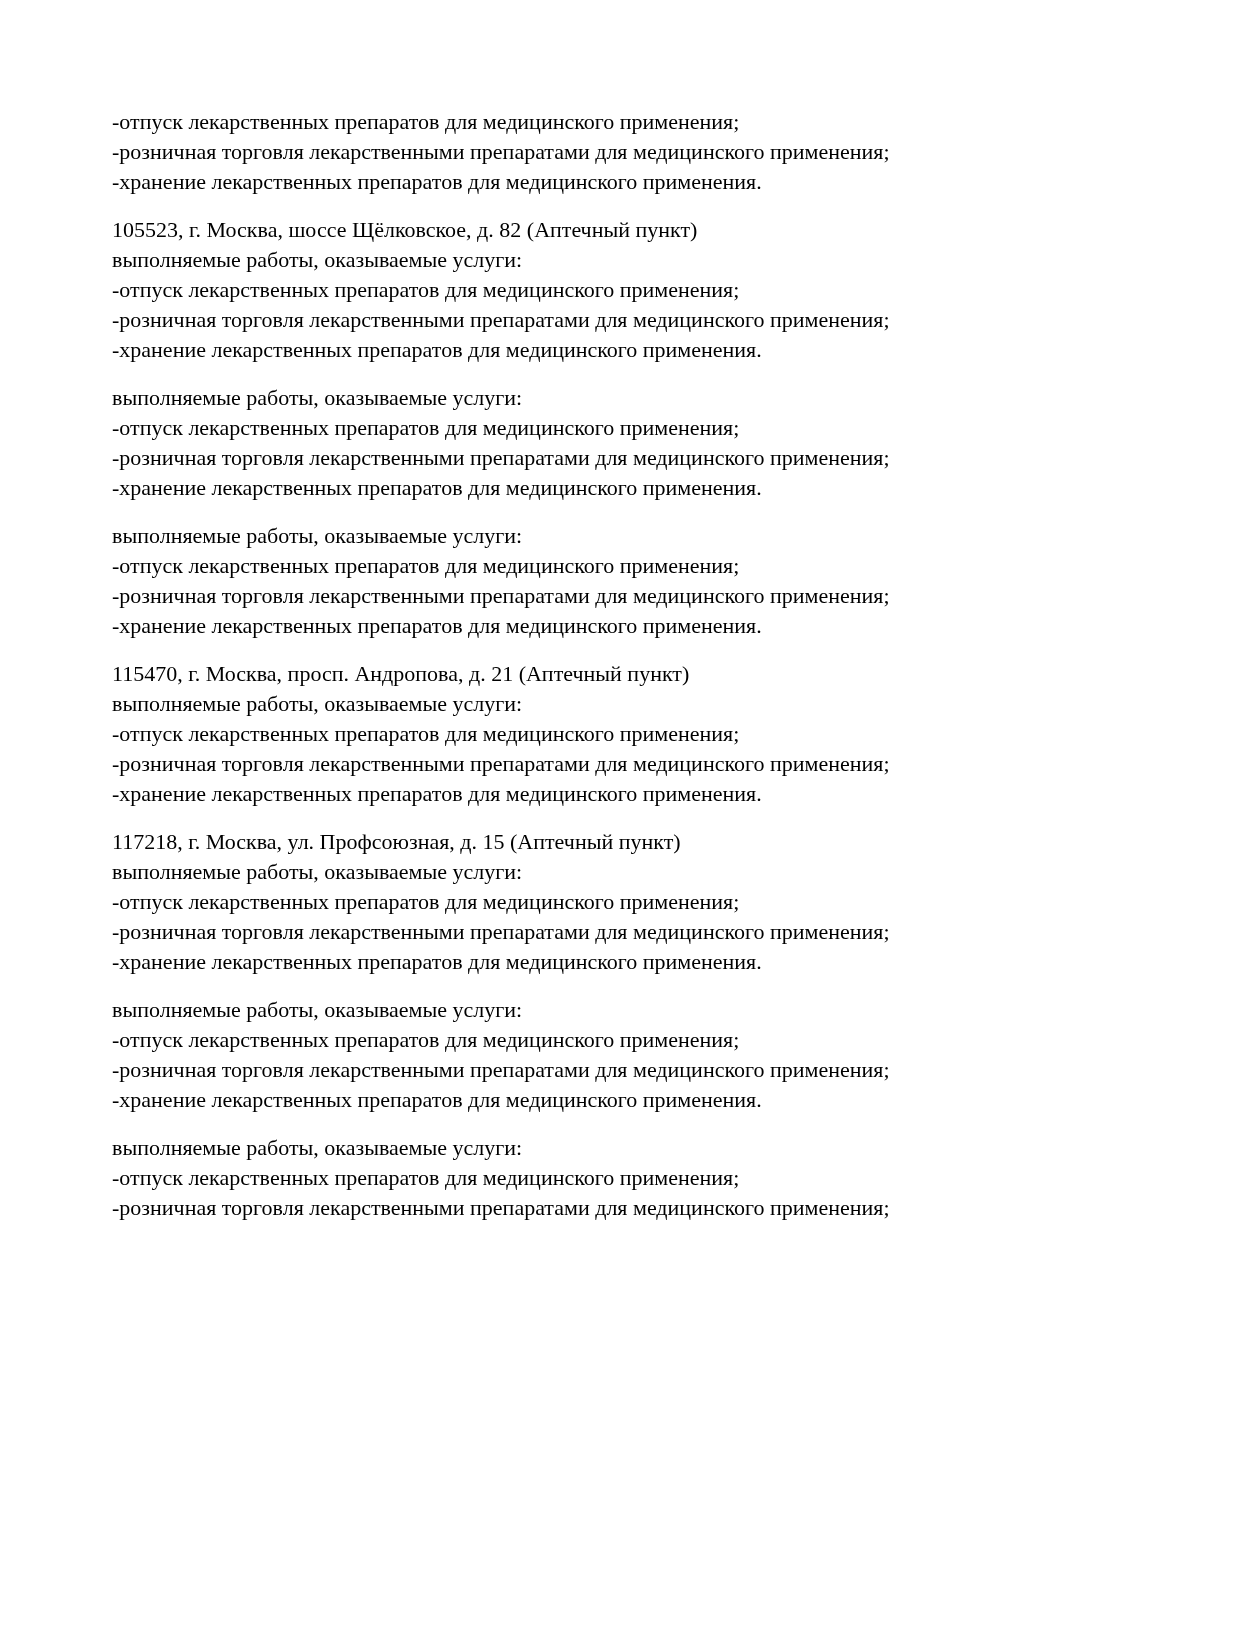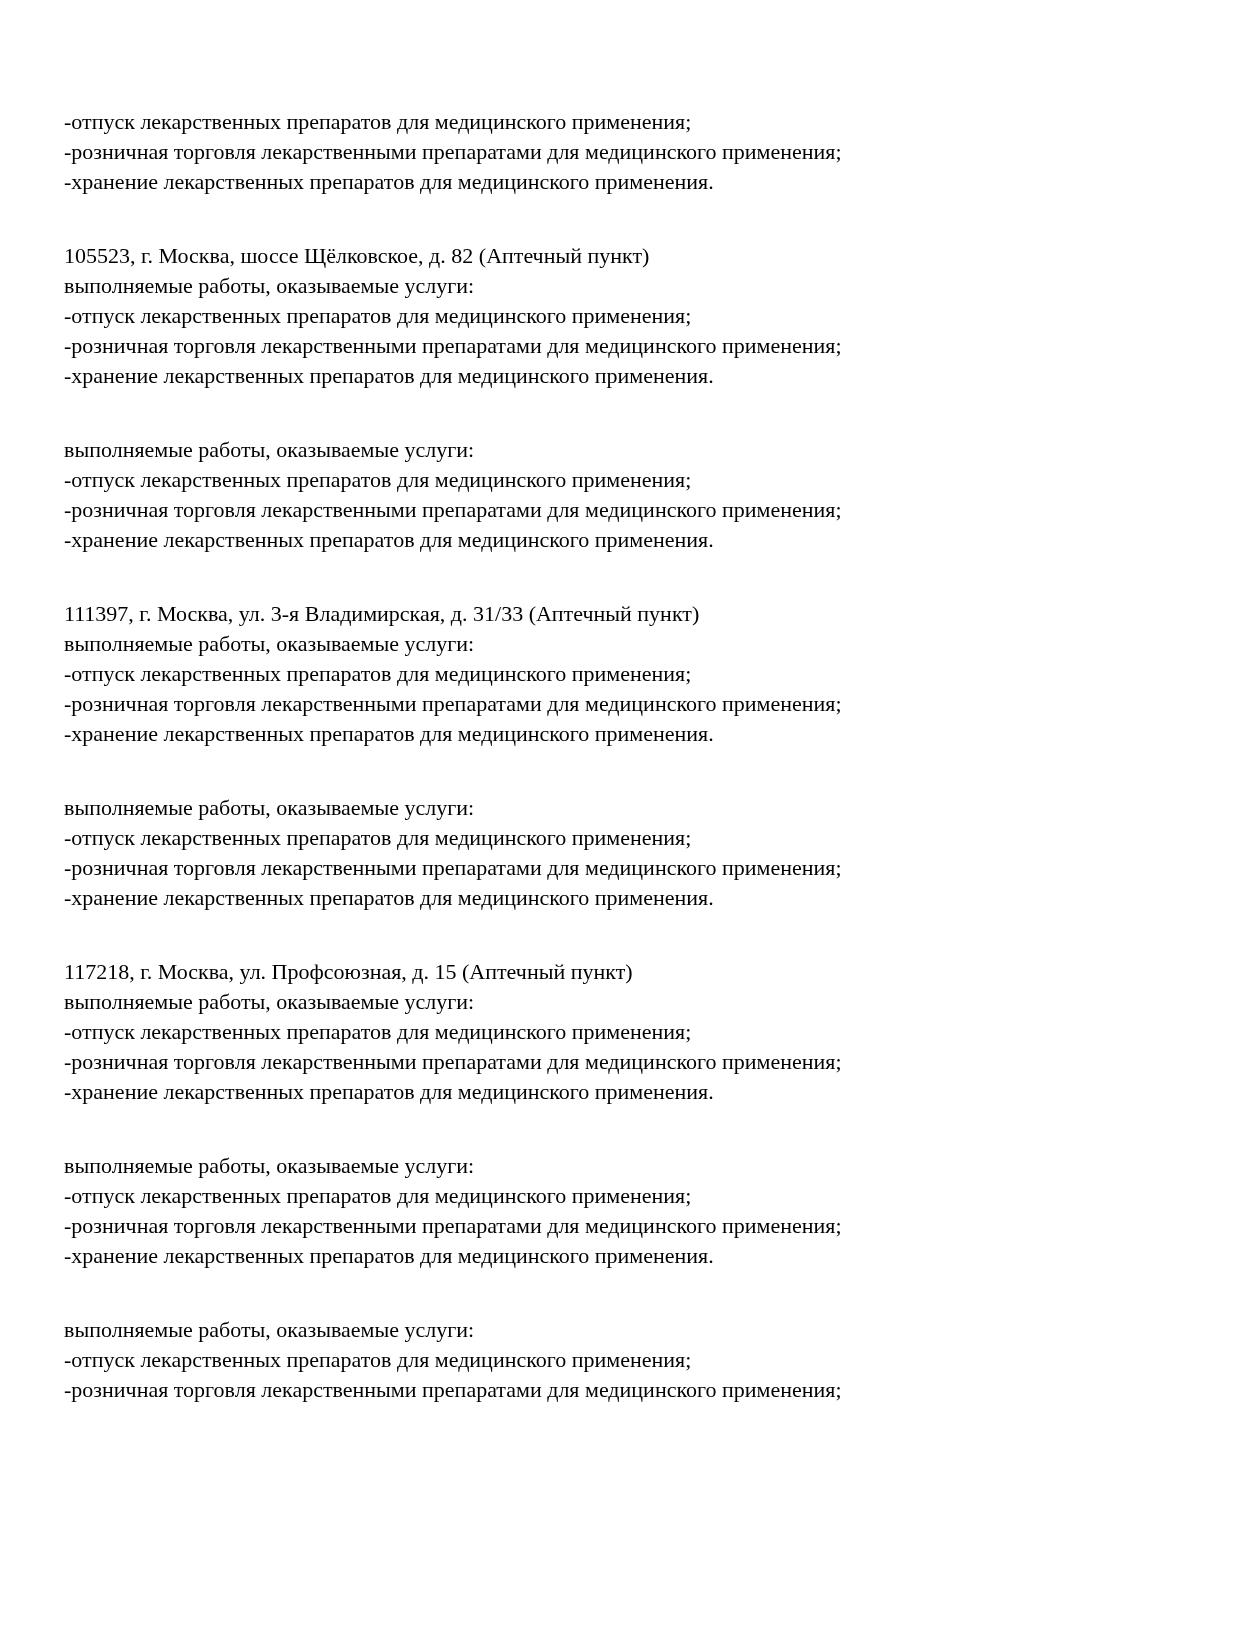--- a/index.html
+++ b/index.html
@@ -14,29 +14,29 @@
     font-family: "Liberation Serif", "DejaVu Serif", serif;
     font-size: 22px;
     line-height: 30px;
     color: #000000;
     -webkit-font-smoothing: antialiased;
   }
   .page {
     box-sizing: border-box;
     width: 1240px;
     height: 1650px;
-    padding: 107px 110px 0 64px;
+    padding: 107px 110px 0 112px;
   }
   .line {
     margin: 0;
     padding: 0;
     white-space: nowrap;
   }
   .block {
-    margin-top: 44px; 
+    margin-top: 18px; 
   }
 </style>
 </head>
 <body>
 
 <div class="page">
   <div id="leading-services">
       <p class="line">-отпуск лекарственных препаратов для медицинского применения;</p>
       <p class="line">-розничная торговля лекарственными препаратами для медицинского применения;</p>
       <p class="line">-хранение лекарственных препаратов для медицинского применения.</p>
@@ -49,27 +49,27 @@
         <p class="line">-розничная торговля лекарственными препаратами для медицинского применения;</p>
         <p class="line">-хранение лекарственных препаратов для медицинского применения.</p>
       </div>
       <div class="block">
         <p class="line">выполняемые работы, оказываемые услуги:</p>
         <p class="line">-отпуск лекарственных препаратов для медицинского применения;</p>
         <p class="line">-розничная торговля лекарственными препаратами для медицинского применения;</p>
         <p class="line">-хранение лекарственных препаратов для медицинского применения.</p>
       </div>
       <div class="block">
-        <p class="line">111397, г. Москва, ул. 3-я Владимирская, д. 31/33 (Аптечный пункт)</p>
         <p class="line">выполняемые работы, оказываемые услуги:</p>
         <p class="line">-отпуск лекарственных препаратов для медицинского применения;</p>
         <p class="line">-розничная торговля лекарственными препаратами для медицинского применения;</p>
         <p class="line">-хранение лекарственных препаратов для медицинского применения.</p>
       </div>
       <div class="block">
+        <p class="line">115470, г. Москва, просп. Андропова, д. 21 (Аптечный пункт)</p>
         <p class="line">выполняемые работы, оказываемые услуги:</p>
         <p class="line">-отпуск лекарственных препаратов для медицинского применения;</p>
         <p class="line">-розничная торговля лекарственными препаратами для медицинского применения;</p>
         <p class="line">-хранение лекарственных препаратов для медицинского применения.</p>
       </div>
       <div class="block">
         <p class="line">117218, г. Москва, ул. Профсоюзная, д. 15 (Аптечный пункт)</p>
         <p class="line">выполняемые работы, оказываемые услуги:</p>
         <p class="line">-отпуск лекарственных препаратов для медицинского применения;</p>
         <p class="line">-розничная торговля лекарственными препаратами для медицинского применения;</p>

